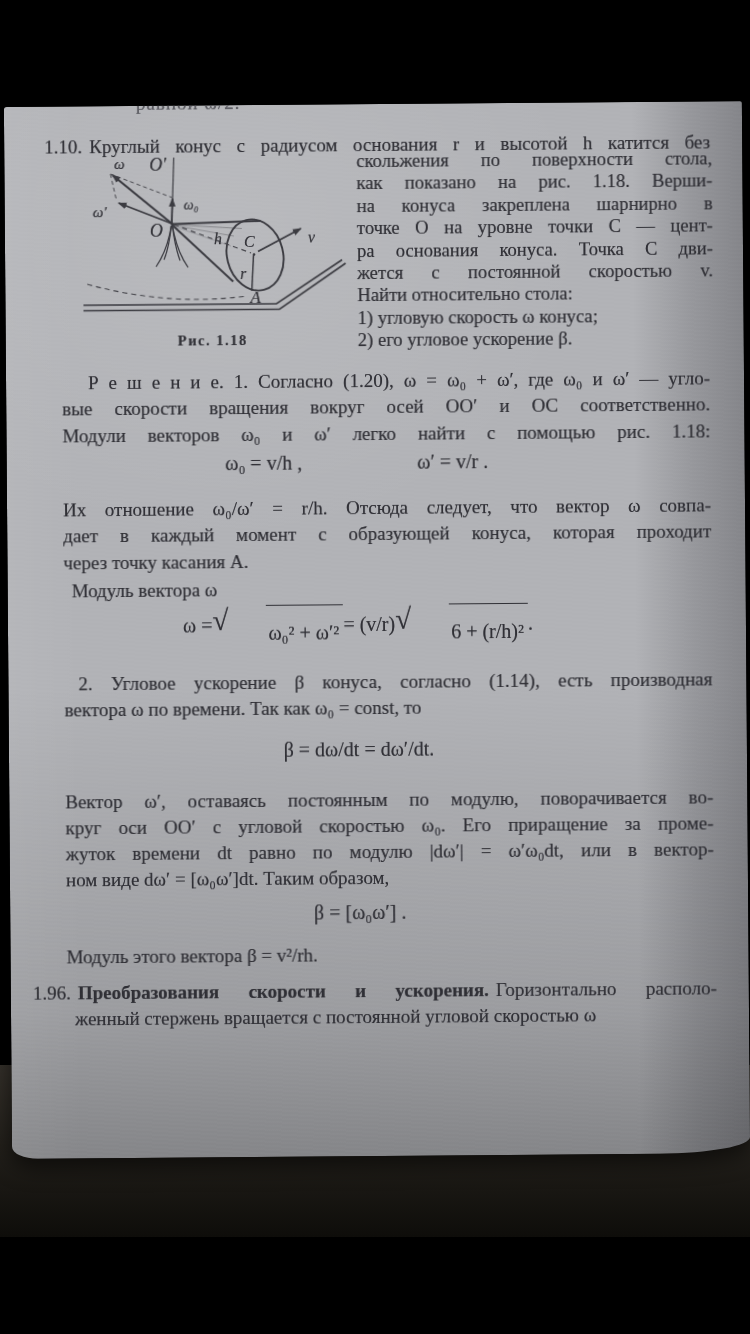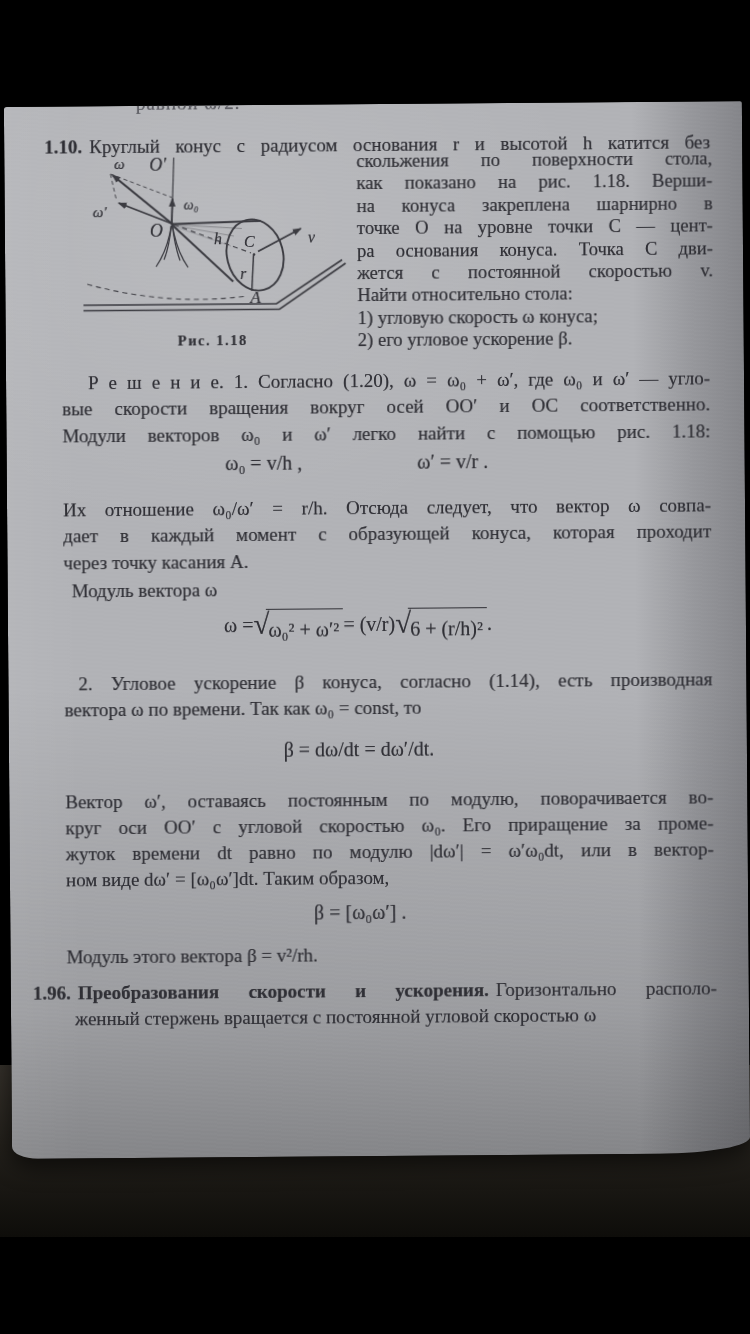--- a/index.html
+++ b/index.html
@@ -24,28 +24,28 @@
   .abs{position:absolute;}
   .body-text{font-size:19px;line-height:26.4px;}
   .tline{text-align:justify;text-align-last:justify;white-space:nowrap;}
   .para .tline:last-child{text-align-last:left;}
   .para.all-just .tline:last-child{text-align-last:justify;}
   .para1 .tline:first-child{text-indent:26px;}
   .para3 .tline:first-child{text-indent:14px;}
   .side{font-size:18.6px;line-height:22.4px;}
   .side .tline:nth-child(n+7){text-align-last:left;}
   .heading-line{font-size:19px;line-height:22px;text-align:justify;text-align-last:justify;white-space:nowrap;}
-  .num{font-weight:700;margin-right:7px;}
+  .num{font-weight:400;margin-right:7px;}
   .bold{font-weight:700;}
   .eq{font-size:20px;display:flex;justify-content:center;align-items:center;transform:translateX(-30px);}
   .eq .gap{width:115px;}
   .sqrt{display:inline-flex;align-items:flex-start;}
   .sqrt .rt{font-size:1.45em;line-height:1;transform:translateY(1px);margin-right:-3px;
             data:'';}
-  .sqrt .rad{border-top:1.6px solid #2e2e34;padding:9px 4px 0 2px;}
+  .sqrt .rad{border-top:1.6px solid #2e2e34;padding:16px 4px 0 2px;margin-left:41px;}
   .partial-top{font-size:19px;color:#4b4b52;letter-spacing:1px;opacity:.85;}
   .result-line{font-size:19px;}
   svg text{font-family:"Liberation Serif","DejaVu Serif",serif;fill:#313137;}
 </style>
 </head>
 <body>
 
 <div class="photo">
 
   <div class="table-surface"></div>

